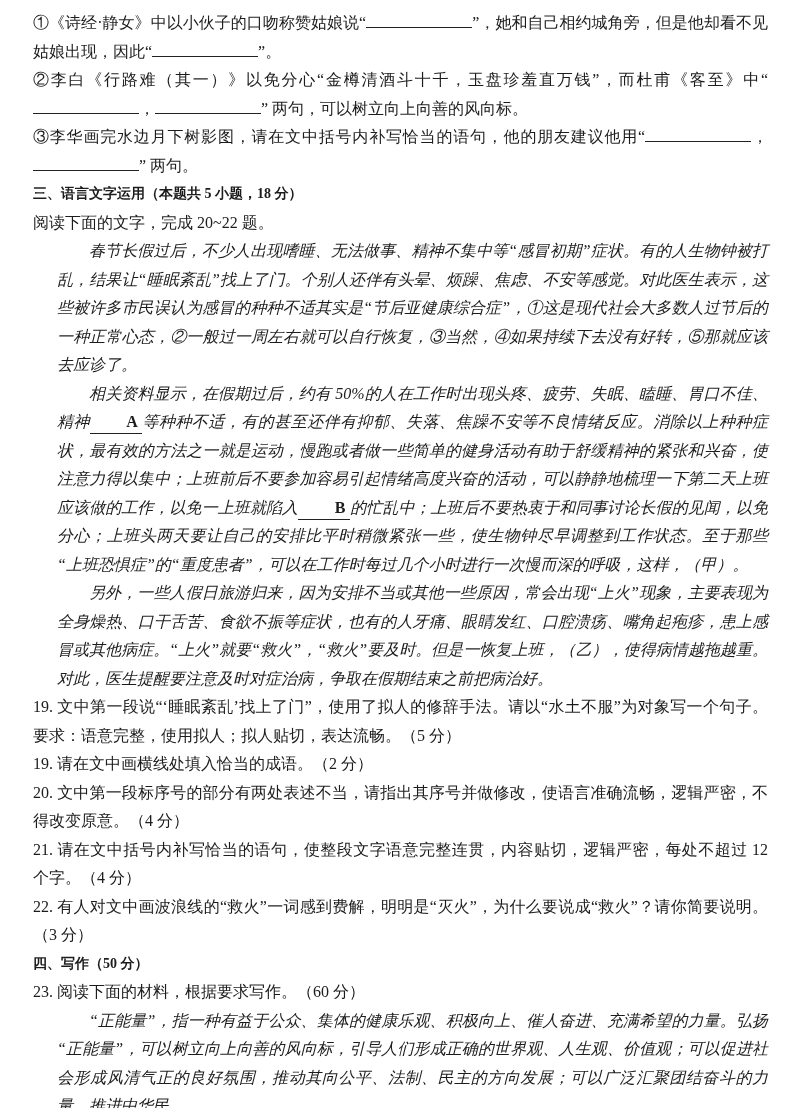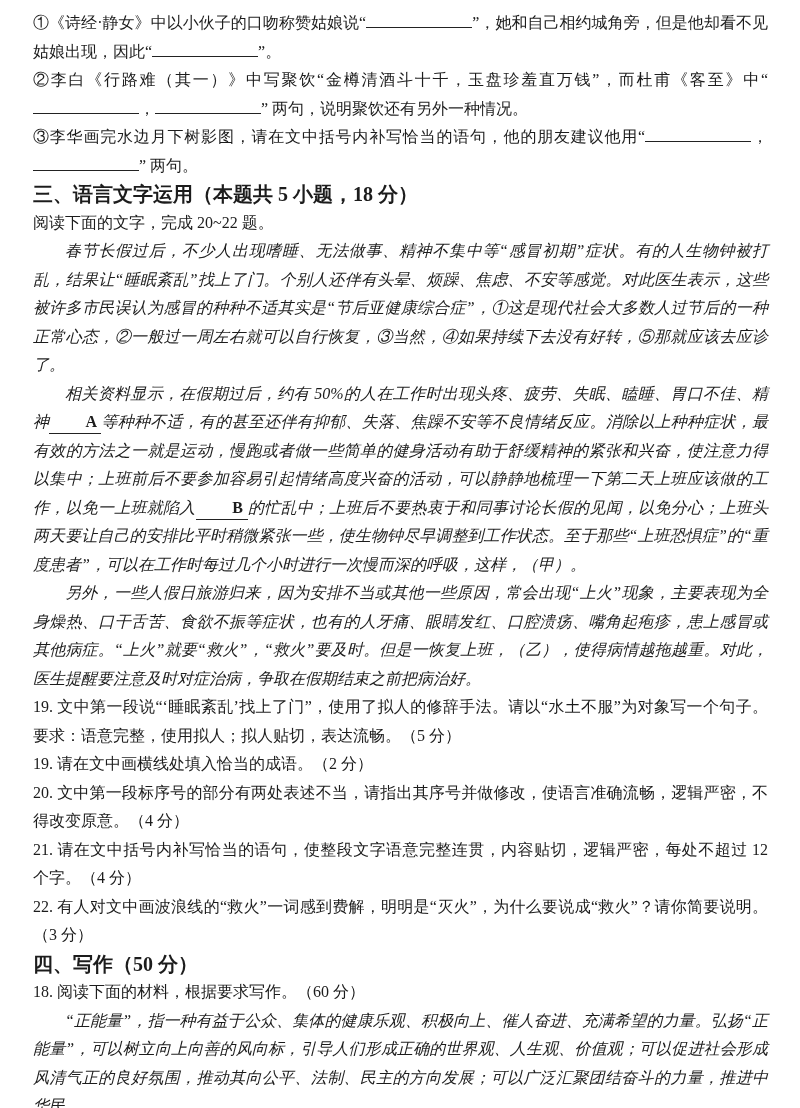--- a/index.html
+++ b/index.html
@@ -17,31 +17,32 @@
     line-height: 28.5px;
     color: #1c1c1c;
     overflow: hidden;
   }
   p, h2 {
     margin: 0;
     padding: 0;
     text-align: justify;
   }
   .sec-heading {
-    font-size: 20px;
+    font-size: 14px;
     font-weight: bold;
     text-align: left;
     line-height: 28.5px;
   }
   
   .kai {
     font-style: italic;
   }
   .para {
     text-indent: 2em;
+    margin-left: 24px;
   }
   .blank {
     display: inline-block;
     width: 106px;
     height: 14px;
     border-bottom: 1.4px solid #222;
     vertical-align: baseline;
   }
   .blank-ab {
     display: inline-block;
@@ -58,21 +59,21 @@
     text-underline-offset: 4px;
   }
 </style>
 </head>
 <body>
 
 <p class="item">
   <span>①《诗经·静女》中以小伙子的口吻称赞姑娘说“</span><span class="blank"></span><span>”，她和自己相约城角旁，但是他却看不见姑娘出现，因此“</span><span class="blank"></span><span>”。</span>
 </p>
 <p class="item">
-  <span>②李白《行路难（其一）》中写聚饮“金樽清酒斗十千，玉盘珍羞直万钱”，而杜甫《客至》中“</span><span class="blank"></span><span>，</span><span class="blank"></span><span>” 两句，说明聚饮还有另外一种情况。</span>
+  <span>②李白《行路难（其一）》以免分心“金樽清酒斗十千，玉盘珍羞直万钱”，而杜甫《客至》中“</span><span class="blank"></span><span>，</span><span class="blank"></span><span>” 两句，可以树立向上向善的风向标。</span>
 </p>
 <p class="item">
   <span>③李华画完水边月下树影图，请在文中括号内补写恰当的语句，他的朋友建议他用“</span><span class="blank"></span><span>，</span><span class="blank"></span><span>” 两句。</span>
 </p>
 
 <h2 class="sec-heading">三、语言文字运用（本题共 5 小题，18 分）</h2>
 <p>阅读下面的文字，完成 20~22 题。</p>
 
 <p class="para kai">春节长假过后，不少人出现嗜睡、无法做事、精神不集中等“感冒初期”症状。有的人生物钟被打乱，结果让“睡眠紊乱”找上了门。个别人还伴有头晕、烦躁、焦虑、不安等感觉。对此医生表示，这些被许多市民误认为感冒的种种不适其实是“节后亚健康综合症”，①这是现代社会大多数人过节后的一种正常心态，②一般过一周左右就可以自行恢复，③当然，④如果持续下去没有好转，⑤那就应该去应诊了。</p>
 
@@ -84,14 +85,14 @@
   <span>另外，一些人假日旅游归来，因为安排不当或其他一些原因，常会出现“上火”现象，主要表现为全身燥热、口干舌苦、食欲不振等症状，也有的人牙痛、眼睛发红、口腔溃疡、嘴角起疱疹，患上感冒或其他病症。“上火”就要“</span><span class="wavy">救火</span><span>”，“</span><span class="wavy">救火</span><span>”要及时。但是一恢复上班，（乙），使得病情越拖越重。对此，医生提醒要注意及时对症治病，争取在假期结束之前把病治好。</span>
 </p>
 
 <p class="q">19. 文中第一段说“‘睡眠紊乱’找上了门”，使用了拟人的修辞手法。请以“水土不服”为对象写一个句子。要求：语意完整，使用拟人；拟人贴切，表达流畅。（5 分）</p>
 <p class="q">19. 请在文中画横线处填入恰当的成语。（2 分）</p>
 <p class="q">20. 文中第一段标序号的部分有两处表述不当，请指出其序号并做修改，使语言准确流畅，逻辑严密，不得改变原意。（4 分）</p>
 <p class="q">21. 请在文中括号内补写恰当的语句，使整段文字语意完整连贯，内容贴切，逻辑严密，每处不超过 12 个字。（4 分）</p>
 <p class="q">22. 有人对文中画波浪线的“救火”一词感到费解，明明是“灭火”，为什么要说成“救火”？请你简要说明。（3 分）</p>
 
 <h2 class="sec-heading">四、写作（50 分）</h2>
-<p class="q">18. 阅读下面的材料，根据要求写作。（60 分）</p>
+<p class="q">23. 阅读下面的材料，根据要求写作。（60 分）</p>
 <p class="para kai">“正能量”，指一种有益于公众、集体的健康乐观、积极向上、催人奋进、充满希望的力量。弘扬“正能量”，可以树立向上向善的风向标，引导人们形成正确的世界观、人生观、价值观；可以促进社会形成风清气正的良好氛围，推动其向公平、法制、民主的方向发展；可以广泛汇聚团结奋斗的力量，推进中华民</p>
 
 </body></html>

